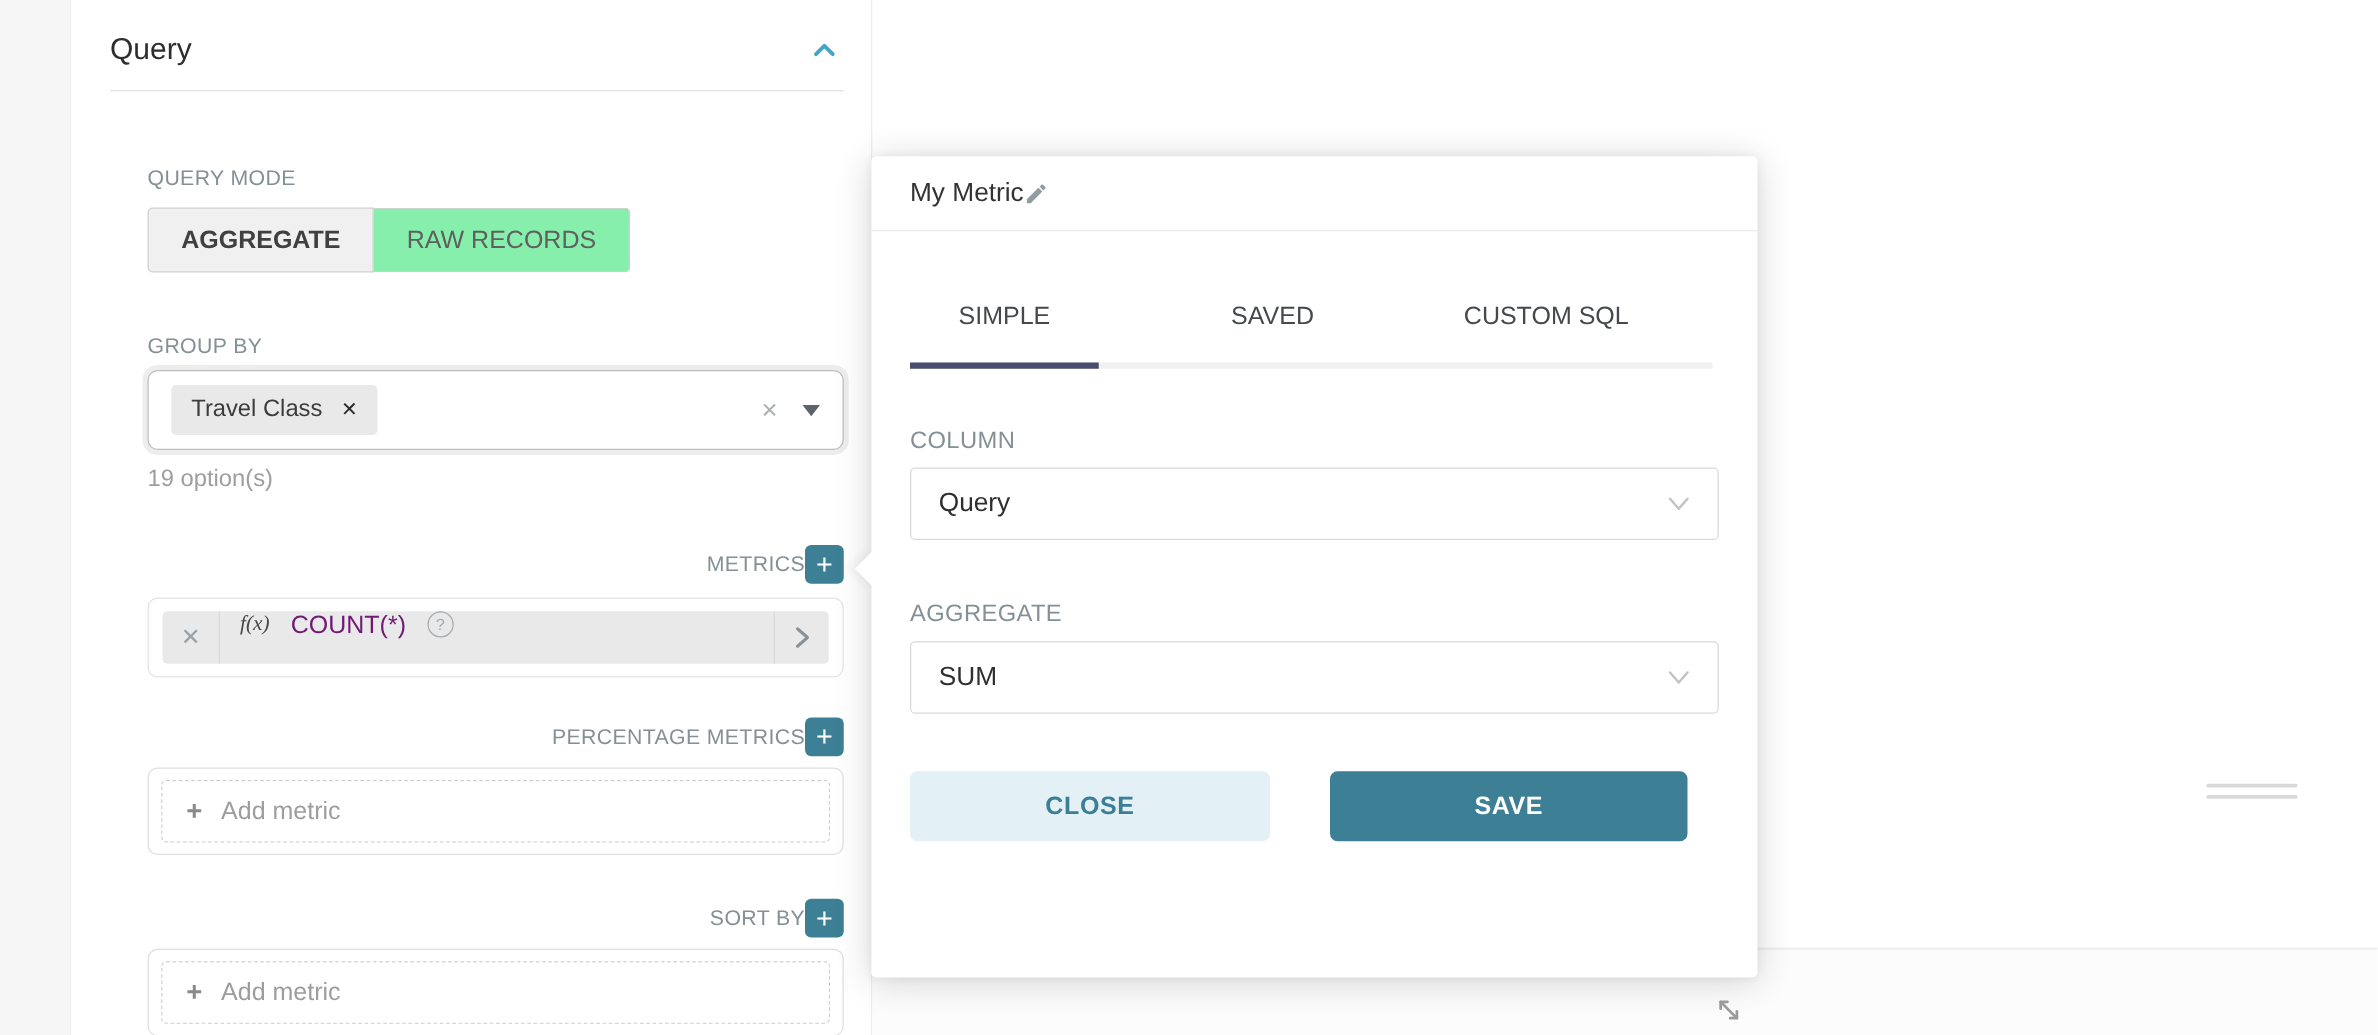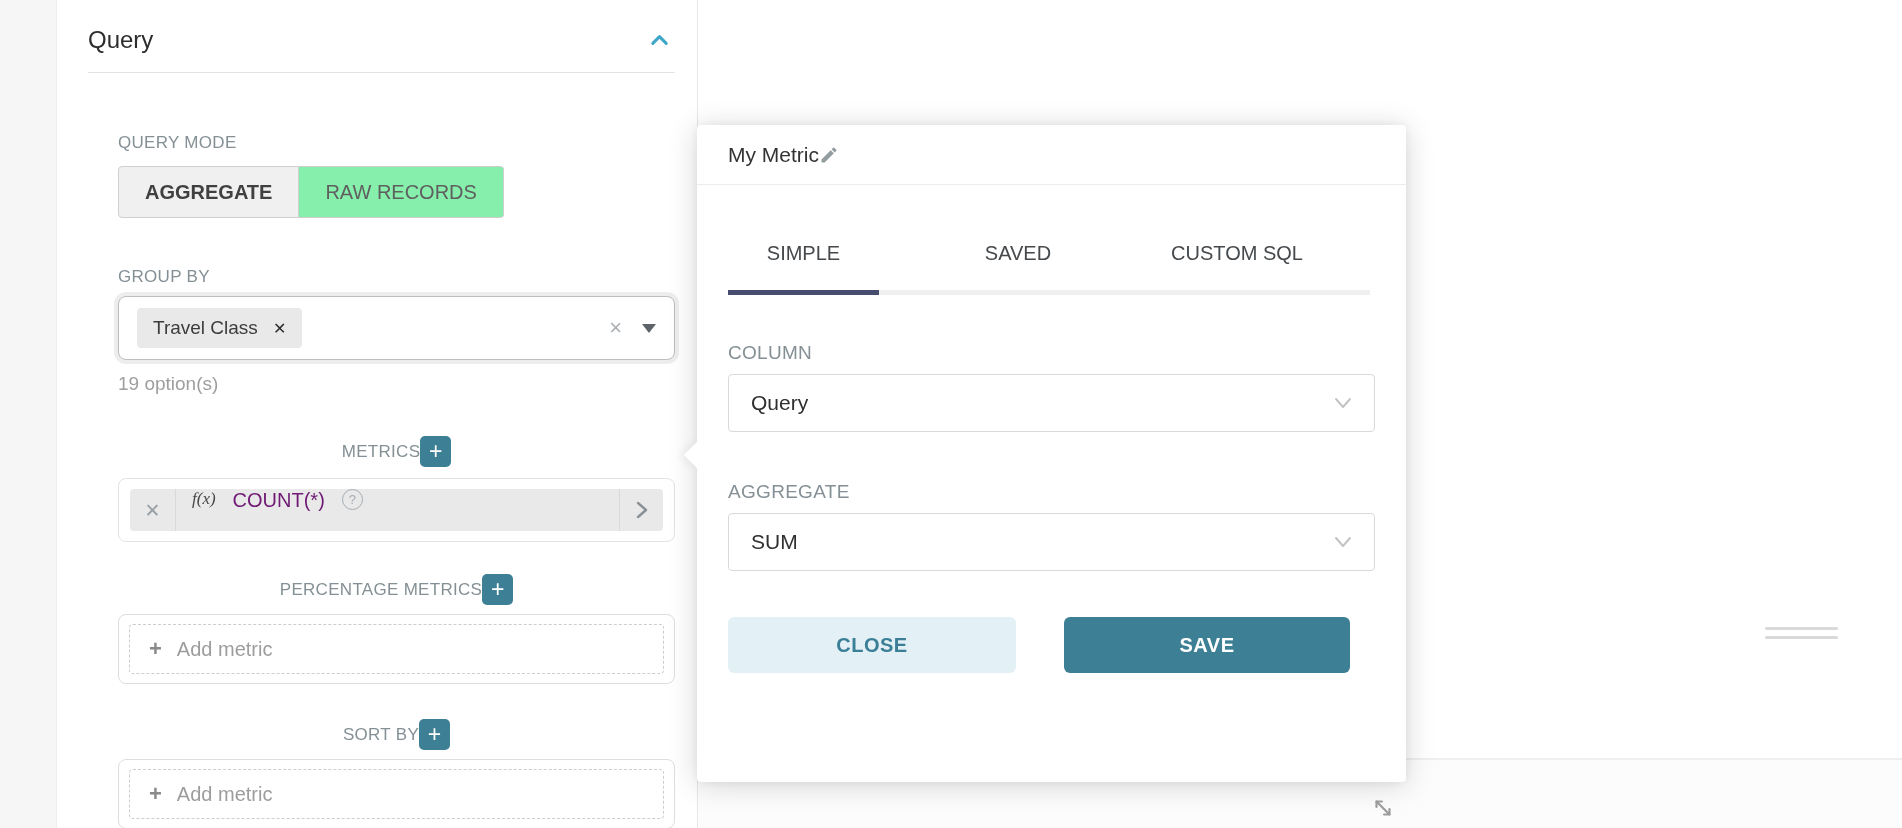--- a/index.html
+++ b/index.html
@@ -14,21 +14,21 @@
   .controls-panel { position:absolute; left:57px; top:0; bottom:0; width:641px;
     background:#fff; border-right:1px solid #e7e7e7; padding:0 22px 0 31px; }
 
   .panel-title-row { margin-top:26px; display:flex; align-items:center; justify-content:space-between;text-align:center; }
   .panel-title { font-size:24px; font-weight:400; color:#2d2d2d; }
   .collapse-btn { cursor:pointer; display:flex; margin-right:4px; }
   .title-divider { border-bottom:1px solid #e2e2e2; margin-top:18px; }
 
   .section { margin-left:30px; }
   .sec-label { font-size:17px; color:#849095; letter-spacing:.3px; }
-  .sec-header { display:flex; align-items:center; justify-content:center;margin-top:16px; }
+  .sec-header { display:flex; align-items:center; justify-content:flex-end;margin-top:16px; }
   .plus-btn { width:31px; height:31px; border:none; border-radius:5px; background:#3d8095;
     color:#fff; font-size:23px; line-height:29px; text-align:center; cursor:pointer; font-weight:400; padding:0; }
 
   
   .s-query-mode { margin-top:60px; }
   .btn-group { margin-top:13px; display:flex; }
   .mode-btn { height:52px; padding:0 26px; font-size:20px; background:#86efac; border:1px solid #cfcfcf;
     color:#5f5f5f; cursor:pointer; font-family:inherit; }
   .mode-btn.active { background:#f0f0f0; color:#404040; font-weight:700; }
   .mode-btn:first-child { border-radius:4px 0 0 4px; }

